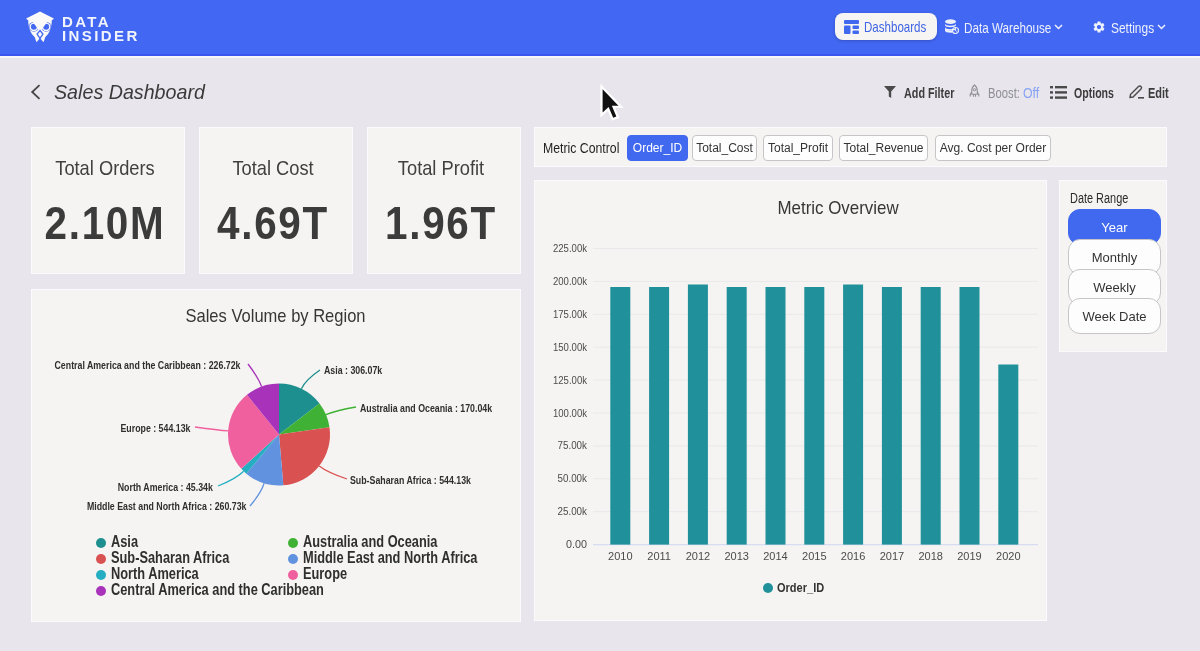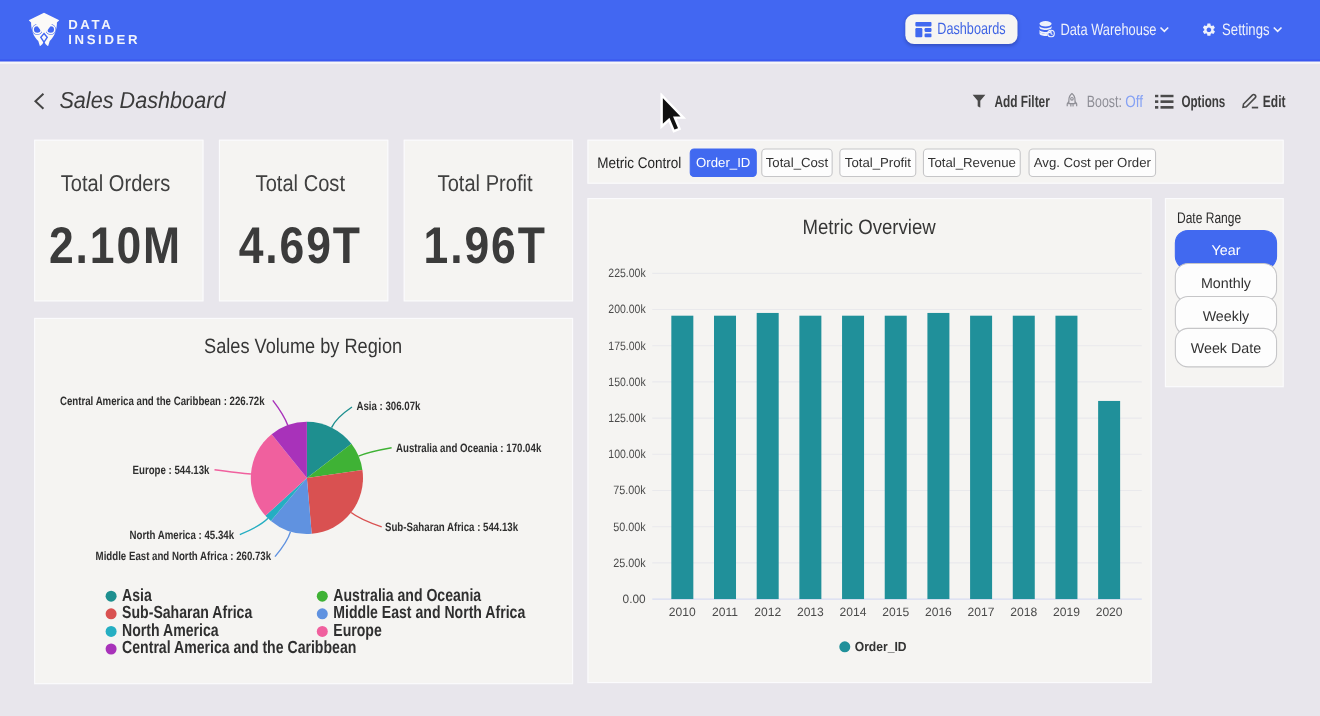--- a/index.html
+++ b/index.html
@@ -2,22 +2,22 @@
 <html><head>
 <meta charset="utf-8">
 <style>
 * { margin:0; padding:0; box-sizing:border-box; }
 html,body { width:1200px; height:651px; overflow:hidden; }
 body { font-family:"Liberation Sans", sans-serif; background:#e8e6ec; position:relative; }
 .abs { position:absolute; }
 .sx { display:inline-block; white-space:nowrap; }
 
 #nav { position:absolute; left:0; top:0; width:1200px; height:56px; background:#4267f2; border-bottom:2px solid #3a58ef; }
-#logo-text { position:absolute; left:62px; top:15px; color:#f2f4fb; font-size:12px; font-weight:bold; letter-spacing:2.4px; line-height:14px; }
-.navbtn { position:absolute; top:13px; height:27px; background:#f6f5f3; border-radius:8px; box-shadow:0 1px 3px rgba(20,30,90,0.3); color:#3f64e4; font-size:15px; display:flex; align-items:center; }
+#logo-text { position:absolute; left:62px; top:15px; color:#f2f4fb; font-size:15px; font-weight:bold; letter-spacing:2.4px; line-height:14px; }
+.navbtn { position:absolute; top:13px; height:27px; background:#f6f5f3; border-radius:8px; box-shadow:0 1px 3px rgba(20,30,90,0.3); color:#3f64e4; font-size:15px; display:flex; align-items:center;margin-left:12px; }
 .navlink { position:absolute; color:#eef1fb; font-size:15px; top:18.5px; }
 
 #pagetitle { position:absolute; left:54px; top:80px; font-size:21px; color:#3a3a3a;font-style:italic; }
 .hact { position:absolute; top:83.5px; font-size:15px; color:#3c3c3c; font-weight:bold; white-space:nowrap; transform-origin:left center; }
 
 .card { position:absolute; background:#f5f4f2; border:1.5px solid #fbfbfd; }
 .kpi { width:154px; height:147px; top:127px; text-align:center; padding-right:6px; }
 .kpi .t { margin-top:28px; font-size:21px; color:#404040; transform:scaleX(0.87); }
 .kpi .v { margin-top:15px; font-size:47px; font-weight:bold; color:#3b3b3b; letter-spacing:2px; transform:scaleX(0.86); }
 
@@ -138,21 +138,21 @@
 
 <div id="metricbar">
   <span class="lbl">Metric Control</span>
   <div class="mbtn sel" style="left:92px;width:61px;">Order_ID</div>
   <div class="mbtn" style="left:157px;width:65px;">Total_Cost</div>
   <div class="mbtn" style="left:228px;width:70px;">Total_Profit</div>
   <div class="mbtn" style="left:304px;width:89px;">Total_Revenue</div>
   <div class="mbtn" style="left:400px;width:116px;">Avg. Cost per Order</div>
 </div>
 
-<div class="card" style="left:534px;top:180px;width:513px;height:441px;">
+<div class="card" style="left:534px;top:180px;width:513px;height:441px;padding-left:48px;">
   <div class="ctitle" style="top:16px;"><span style="transform:scaleX(0.89);">Metric Overview</span></div>
   <svg width="513" height="441" style="position:absolute;left:0;top:0;">
     <g stroke="#e9e9ec" stroke-width="1">
       <line x1="58" y1="67.5" x2="503" y2="67.5"></line>
       <line x1="58" y1="100.4" x2="503" y2="100.4"></line>
       <line x1="58" y1="133.3" x2="503" y2="133.3"></line>
       <line x1="58" y1="166.2" x2="503" y2="166.2"></line>
       <line x1="58" y1="199.1" x2="503" y2="199.1"></line>
       <line x1="58" y1="232.0" x2="503" y2="232.0"></line>
       <line x1="58" y1="264.9" x2="503" y2="264.9"></line>

